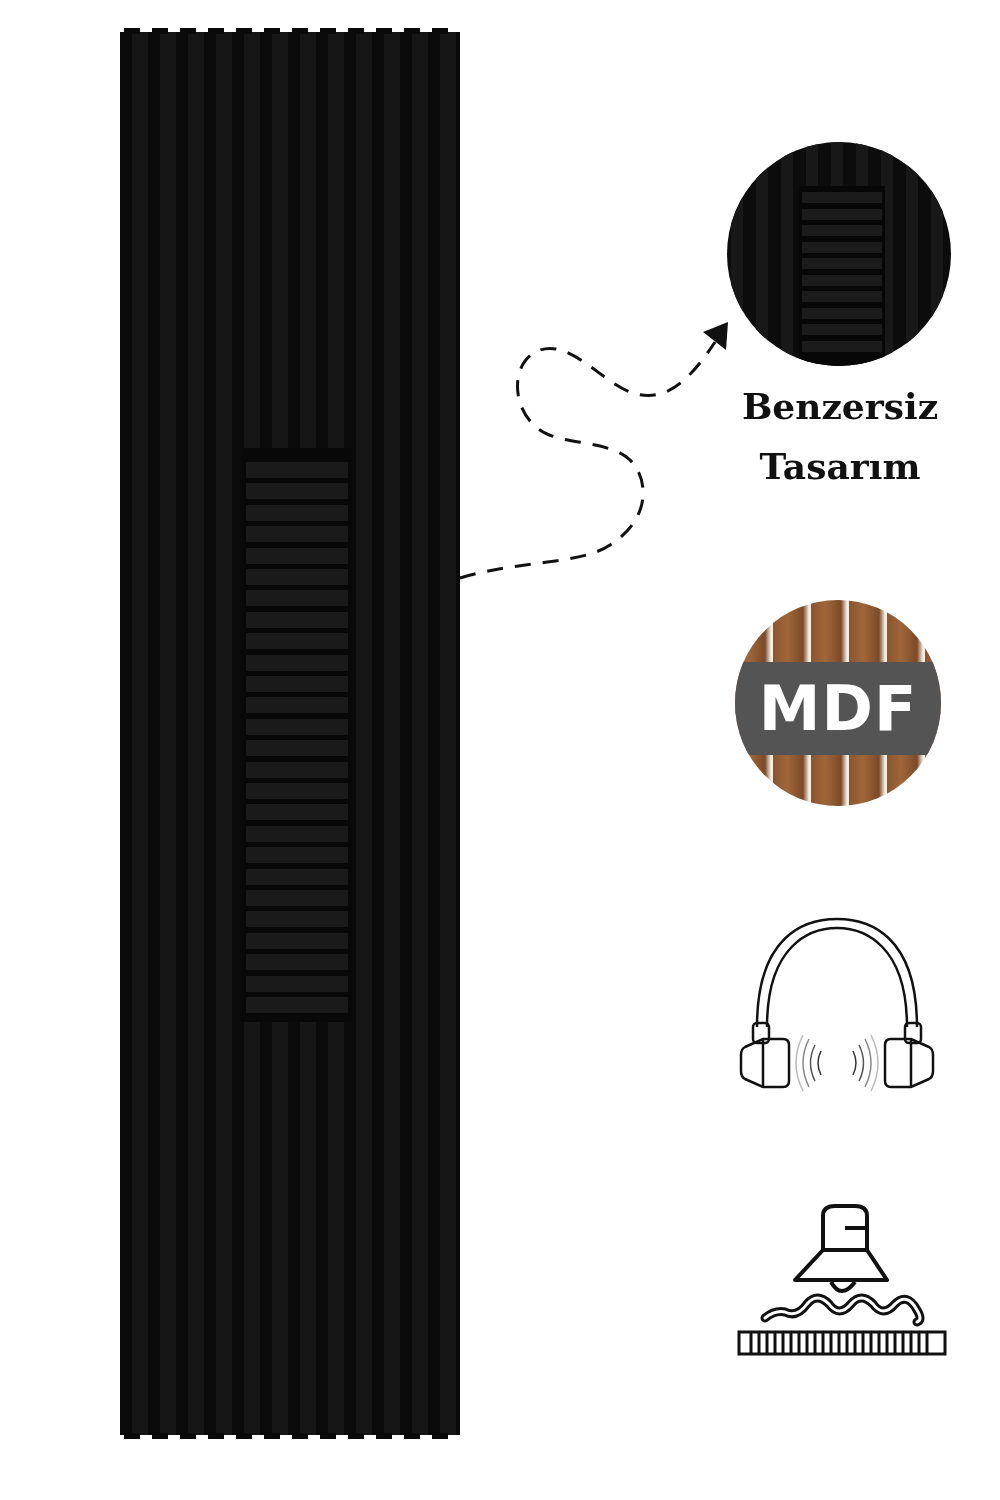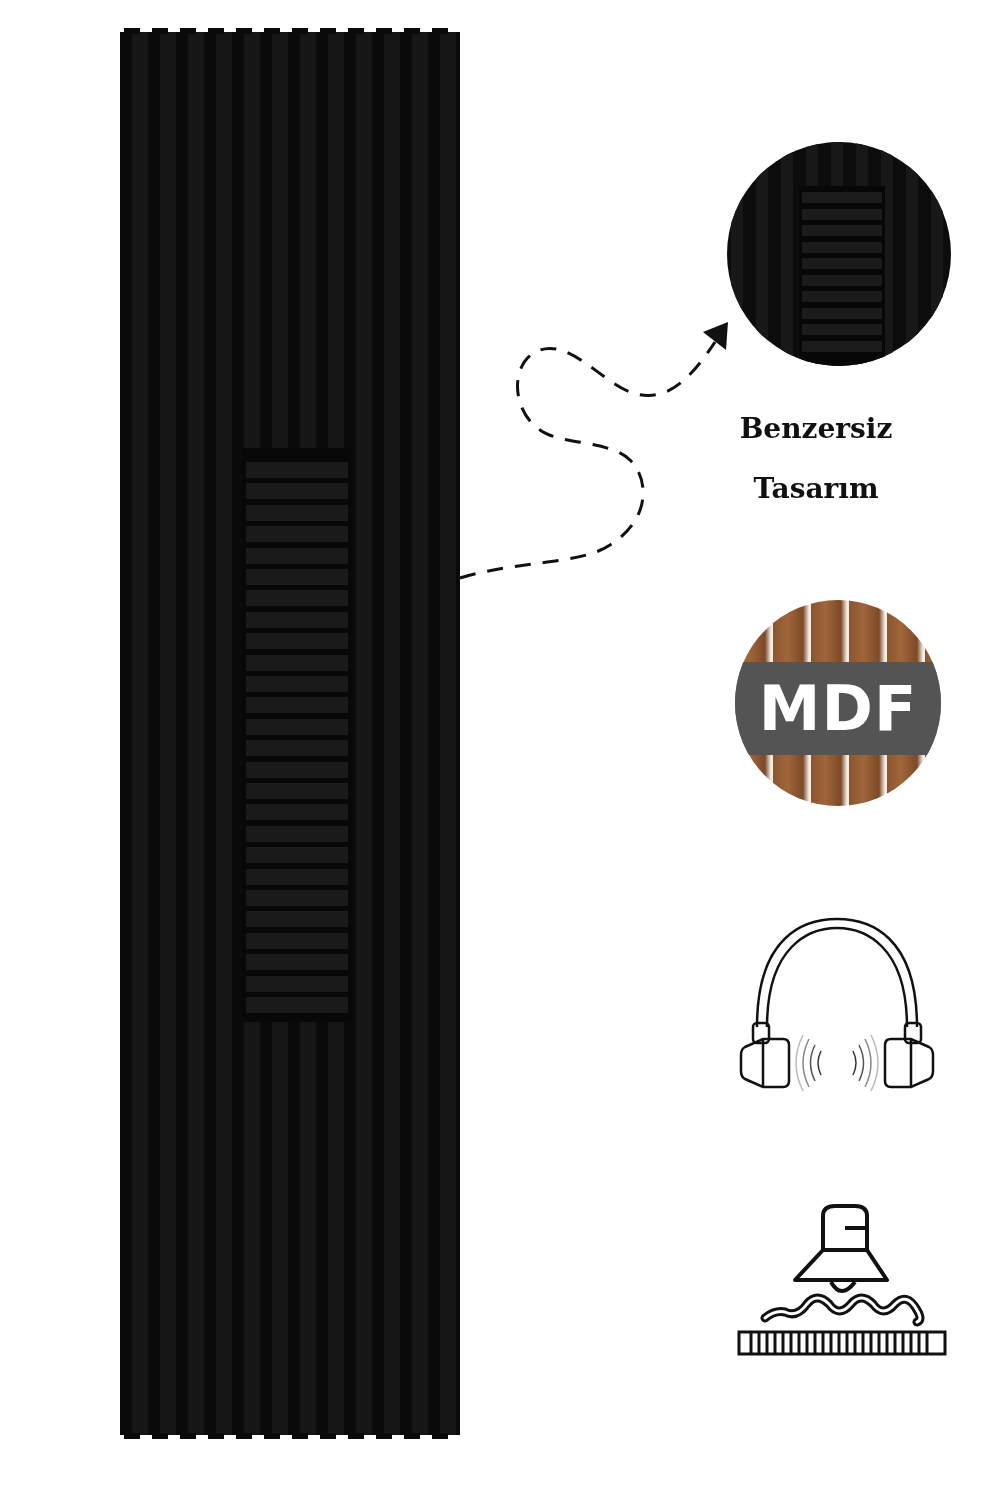--- a/index.html
+++ b/index.html
@@ -10,21 +10,21 @@
   .panel .tab-top { position: absolute; top: -4px; height: 6px; width: 16px; background: #0a0a0a; }
   .panel .tab-bot { position: absolute; bottom: -4px; height: 6px; width: 16px; background: #0a0a0a; }
 
   .inset { position: absolute; left: 122px; top: 416px; width: 110px; height: 574px; background: #080808; }
   .inset .hslat { position: absolute; left: 4px; right: 4px; height: 16px; background: #1a1a1a; }
   .zoom-circle { position: absolute; left: 727px; top: 142px; width: 224px; height: 224px; border-radius: 50%; background: #0c0c0c; overflow: hidden; }
   .zoom-circle .vs { position: absolute; top: 0; bottom: 0; width: 12px; background: #181818; }
   .zoom-circle .in { position: absolute; left: 72px; top: 44px; width: 86px; height: 180px; background: #070707; }
   .zoom-circle .in .h { position: absolute; left: 3px; right: 3px; height: 11px; background: #1b1b1b; }
 
-  .title { position: absolute; left: 680px; width: 272px; text-align: center; font-weight: bold; font-size: 28px; color: #111; line-height: 1; margin-top: 27px; }
+  .title { position: absolute; left: 704px; width: 272px; text-align: center; font-weight: bold; font-size: 36px; color: #111; line-height: 1; }
 
   .mdf { position: absolute; left: 735px; top: 600px; width: 206px; height: 206px; border-radius: 50%; overflow: hidden;
          background: repeating-linear-gradient(90deg, #8a5530 0px, #a0663a 14px, #7c4a28 30px, #f3eee6 36px, #f3eee6 38px); }
   .mdf .band { position: absolute; left: 0; right: 0; top: 62px; height: 93px; background: #545454; display: flex; align-items: center; justify-content: center; }
   .mdf .band span { font-family: "DejaVu Sans", sans-serif; font-weight: bold; color: #ffffff; font-size: 62px; letter-spacing: 1px; }
 
   svg { position: absolute; overflow: visible; }
 </style>
 </head>
 <body>

